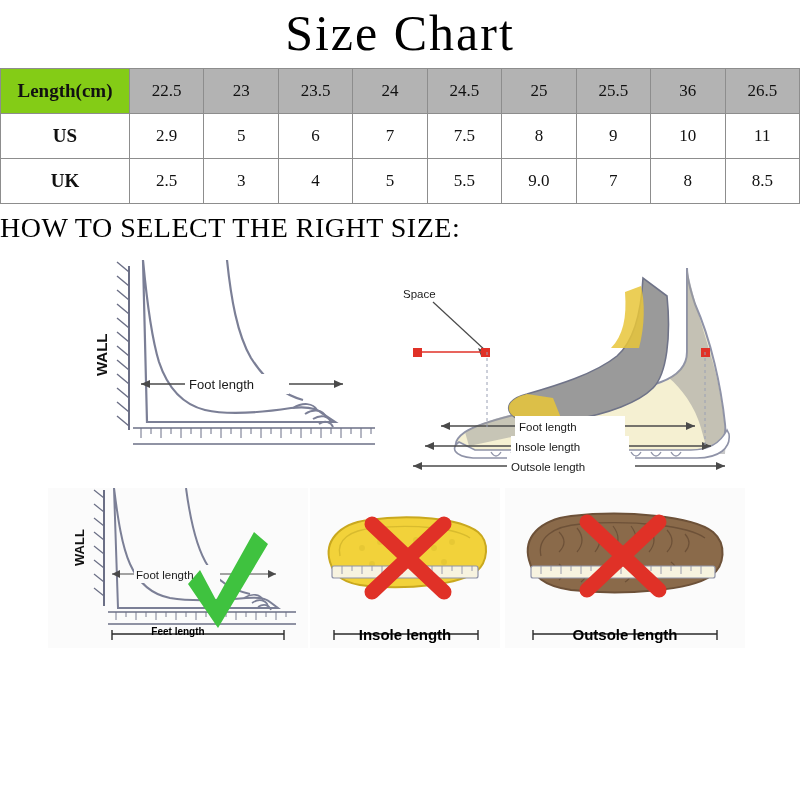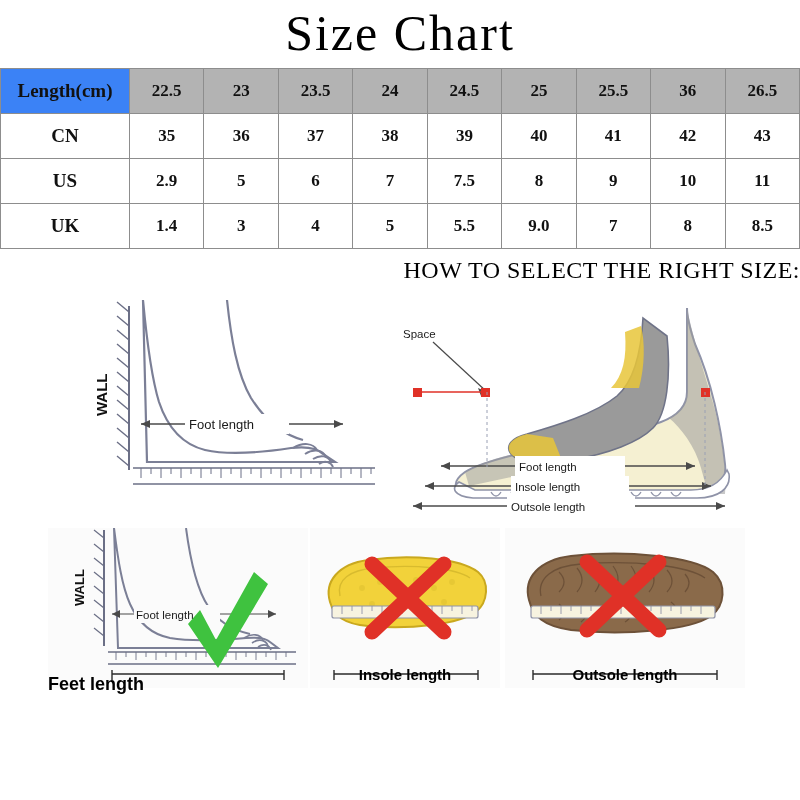--- a/index.html
+++ b/index.html
@@ -34,48 +34,47 @@
     table-layout: fixed;
   }
   .size-table td, .size-table th {
     border: 1px solid #8d8d8d;
     text-align: center;
     font-family: "Liberation Serif", serif;
     font-size: 17px;
     height: 44px;
     padding: 0;
     color: #111;
-    font-weight: bold;
   }
   .size-table .row-head {
     width: 128px;
     font-weight: bold;
     font-size: 19px;
   }
   .size-table tr.shaded td {
     background: #b3b3b3;
   }
   .size-table tr.shaded td.row-head {
-    background: #3b82f6;
+    background: #84cc16;
   }
   .size-table tr.plain td {
     background: #ffffff;
   }
   .size-table td.val {
     font-size: 17px;
   }
   .size-table tr.shaded td.val {
     font-size: 17px;
   }
 
   
   .subtitle {
-    text-align: right;
+    text-align: left;
     font-family: "Liberation Serif", serif;
-    font-size: 24px;
+    font-size: 28px;
     letter-spacing: 0.5px;
     padding: 8px 0 4px 0;
     font-weight: 400;
   }
 
   
   .illus {
     position: relative;
     width: 800px;
     height: 400px;
@@ -114,46 +113,34 @@
       <td class="val">23</td>
       <td class="val">23.5</td>
       <td class="val">24</td>
       <td class="val">24.5</td>
       <td class="val">25</td>
       <td class="val">25.5</td>
       <td class="val">36</td>
       <td class="val">26.5</td>
     </tr>
     <tr class="plain">
-      <td class="row-head">CN</td>
-      <td class="val">35</td>
-      <td class="val">36</td>
-      <td class="val">37</td>
-      <td class="val">38</td>
-      <td class="val">39</td>
-      <td class="val">40</td>
-      <td class="val">41</td>
-      <td class="val">42</td>
-      <td class="val">43</td>
-    </tr>
-    <tr class="plain">
       <td class="row-head">US</td>
       <td class="val">2.9</td>
       <td class="val">5</td>
       <td class="val">6</td>
       <td class="val">7</td>
       <td class="val">7.5</td>
       <td class="val">8</td>
       <td class="val">9</td>
       <td class="val">10</td>
       <td class="val">11</td>
     </tr>
     <tr class="plain">
       <td class="row-head">UK</td>
-      <td class="val">1.4</td>
+      <td class="val">2.5</td>
       <td class="val">3</td>
       <td class="val">4</td>
       <td class="val">5</td>
       <td class="val">5.5</td>
       <td class="val">9.0</td>
       <td class="val">7</td>
       <td class="val">8</td>
       <td class="val">8.5</td>
     </tr>
   </tbody>
@@ -353,22 +340,22 @@
       <line x1="228" y1="124" x2="228" y2="132"></line>
         <line x1="238" y1="124" x2="238" y2="129"></line>
     </g>
 
     <path d="M152 82 L 168 112 L 206 44 L 220 56 L 170 140 L 140 96 Z" fill="#3fc23f"></path>
 
     <line x1="64" y1="146" x2="236" y2="146" stroke="#2a2a2a" stroke-width="1.4"></line>
     <line x1="64" y1="142" x2="64" y2="152" stroke="#2a2a2a" stroke-width="1.4"></line>
     <line x1="236" y1="142" x2="236" y2="152" stroke="#2a2a2a" stroke-width="1.4"></line>
   </svg>
-  <div style="position:absolute; left:48px; top:386px; width:260px; 
-              font-family:'Liberation Sans',sans-serif; font-size:18px; font-weight:bold;">Feet length</div>
+  <div style="position:absolute; left:48px; top:378px; width:260px; text-align:center;
+              font-family:'Liberation Sans',sans-serif; font-size:10px; font-weight:bold;">Feet length</div>
 
   <svg class="panel" style="left:310px; top:240px;" width="190" height="160" viewBox="0 0 190 160">
     <rect x="0" y="0" width="190" height="160" fill="#fbfbfb"></rect>
 
     <path d="M20 74 C 14 54, 28 36, 58 32 C 100 26, 150 30, 168 44
              C 180 54, 178 74, 166 84 C 150 96, 100 102, 58 98
              C 34 96, 24 88, 20 74 Z" fill="#f2d23a" stroke="#c9a81e" stroke-width="2"></path>
     <path d="M30 68 C 26 52, 40 42, 64 40 C 104 36, 146 40, 160 50" fill="none" stroke="#d8bb2e" stroke-width="1.4"></path>
     <g fill="#e0c231" opacity="0.6">
       <circle cx="52" cy="60" r="3"></circle>

